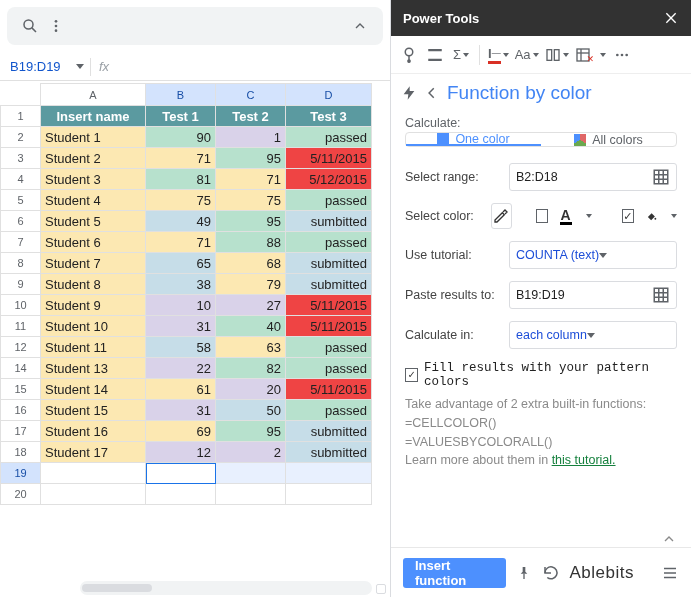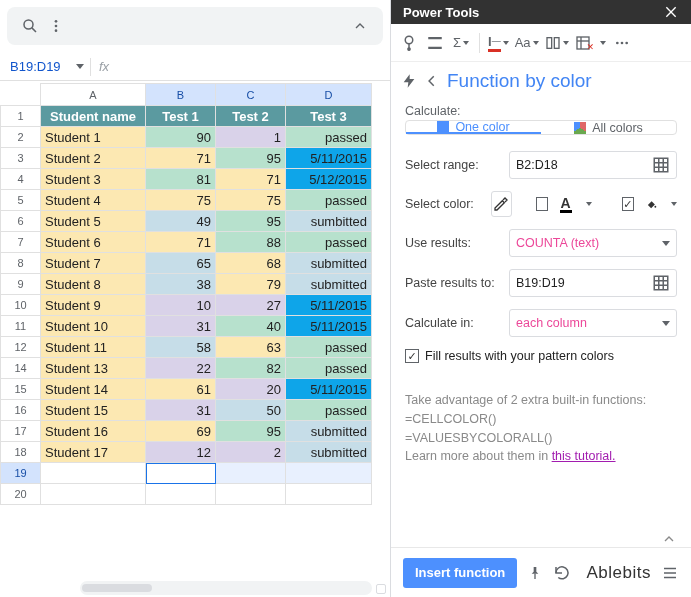--- a/index.html
+++ b/index.html
@@ -102,21 +102,21 @@
     text-align: center !important;
   }
   .sel-colhead { background: #d3e3fd !important; color:#174ea6 !important; }
   .sel-rownum { background: #d3e3fd !important; color:#174ea6 !important; }
   .sel-cell { background: #e8f0fe; }
   .sel-cell.first { outline: 1px solid #1a73e8; outline-offset: -1px; background: #fff; }
   .bg-yellow { background: #fce8b2; }
   .bg-green  { background: #b7e1cd; }
   .bg-purple { background: #d9d2e9; }
   .bg-blue   { background: #c6dde8; }
-  .bg-pink   { background: #0ea5e9; }
+  .bg-pink   { background: #ef4444; }
   .grid-scroll {
     overflow: hidden;
     flex: 1;
   }
   .bottom-scroll {
     height: 14px;
     background: #f1f3f4;
     margin: 0 4px 2px 40px;
     border-radius: 7px;
     display:flex;
@@ -138,21 +138,21 @@
     width: 301px;
     height: 597px;
     background: #fff;
     border-left: 1px solid #dadce0;
     display: flex;
     flex-direction: column;
   }
   .panel-header {
     background: #323232;
     color: #fff;
-    height: 24px;
+    height: 36px;
     display: flex;
     align-items: center;
     padding: 0 12px;
     font-size: 13px;
     font-weight: bold;
   }
   .panel-header .spacer { flex: 1; }
   .panel-toolbar {
     height: 38px;
     display: flex;
@@ -235,28 +235,27 @@
     width: 18px; height: 18px; color:#5f6368;
   }
   .select-box {
     flex: 1;
     height: 28px;
     border: 1px solid #dadce0;
     border-radius: 3px;
     padding: 0 6px;
     display: flex;
     align-items: center;
-    justify-content: space-between;
-    color: #ec4899;
-  }
-  .chk-row { display:flex; align-items:center; gap:6px; margin: 6px 0 28px 0; }
+    color: #1d4ed8;
+  }
+  .chk-row { display:flex; align-items:center; gap:6px; margin: 6px 0 6px 0; font-family: Liberation Mono, monospace; }
   .chk { width:14px; height:14px; border:1px solid #5f6368; display:flex; align-items:center; justify-content:center; }
   .chk.checked::after { content:"✓"; font-size:11px; color:#333; line-height:1; }
   .advice { color:#8a8a8a; line-height: 1.5; }
-  .advice a { color:#a21caf; }
+  .advice a { color:#15803d; }
   .collapse-caret {
     align-self: flex-end;
     color:#8a8a8a;
     padding: 6px 14px 0 0;
   }
   .panel-footer {
     border-top: 1px solid #e8e8e8;
     height: 50px;
     display: flex;
     align-items: center;
@@ -274,21 +273,21 @@
     font-weight: bold;
     font-size: 13px;
   }
   .brand {
     margin-left: auto;
     font-size: 17px;
     letter-spacing: 0.5px;
     color: #333;
     display:flex;
     align-items:center;
-    gap:10px;
+    gap:27px;
   }
   svg { display:block; }
   .caret-down { width:0;height:0;border-left:4px solid transparent;border-right:4px solid transparent;border-top:5px solid #5f6368; }
   .tiny-caret { width:0;height:0;border-left:3px solid transparent;border-right:3px solid transparent;border-top:4px solid #5f6368; margin-left:2px;}
   .swatch-one { width:12px; height:12px; background:#4d90fe; }
   .swatch-all { width:12px; height:12px; background: conic-gradient(#e06666 0 120deg,#6aa84f 120deg 240deg,#4d90fe 240deg 360deg); }
   .picker-box { width:26px;height:26px;border:1px solid #dadce0;border-radius:3px;display:flex;align-items:center;justify-content:center; }
   .font-A { font-weight:bold; font-size:14px; color:#333; border-bottom:3px solid #000; line-height:1; display:inline-block; padding:0 1px;}
   .fill-icon { width:14px;height:12px; }
 </style>
@@ -332,21 +331,21 @@
         <tbody>
           <tr>
             <td class="rownum" style="border-top:none;border-left:none;"></td>
             <td class="colhead colA">A</td>
             <td class="colhead colB sel-colhead">B</td>
             <td class="colhead colB sel-colhead">C</td>
             <td class="colhead colD sel-colhead">D</td>
           </tr>
           <tr>
             <td class="rownum">1</td>
-    <td class="colA hdr-cell">Student name</td>
+    <td class="colA hdr-cell">Insert name</td>
     <td class="colB hdr-cell">Test 1</td>
     <td class="colC hdr-cell">Test 2</td>
     <td class="colD hdr-cell">Test 3</td>
           </tr>
           <tr>
             <td class="rownum">2</td>
       <td class="colA bg-yellow">Student 1</td>
       <td class="colB bg-green">90</td>
       <td class="colC bg-purple">1</td>
       <td class="colD bg-green">passed</td>
@@ -598,21 +597,21 @@
       <div style="width:8px"></div>
       <div class="chk checked"></div>
       <svg class="fill-icon" viewBox="0 0 24 24" fill="#333">
           <path d="M4 14 L12 6 L19 13 L11 21 Z"></path>
           <circle cx="20" cy="18" r="2"></circle>
         </svg>
         <span class="tiny-caret"></span>
     </div>
 
     <div class="form-row">
-      <div class="form-label">Use results:</div>
+      <div class="form-label">Use tutorial:</div>
       <div class="select-box">
         <span>COUNTA (text)</span>
         <span class="caret-down"></span>
       </div>
     </div>
 
     <div class="form-row">
       <div class="form-label">Paste results to:</div>
       <div class="text-input">
         <span>B19:D19</span>

